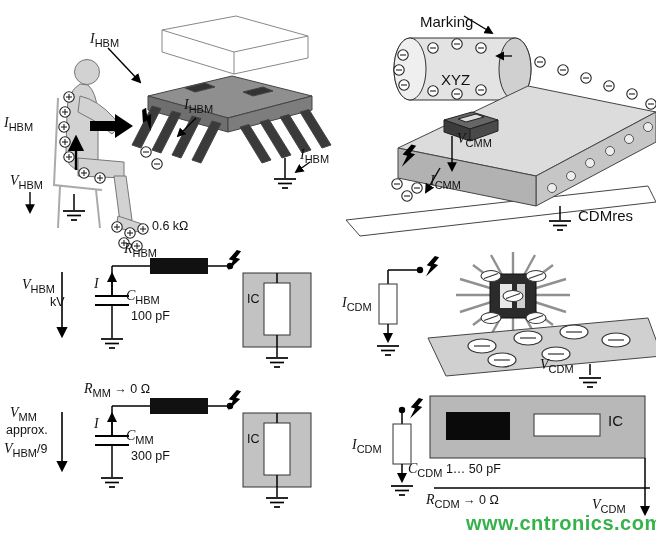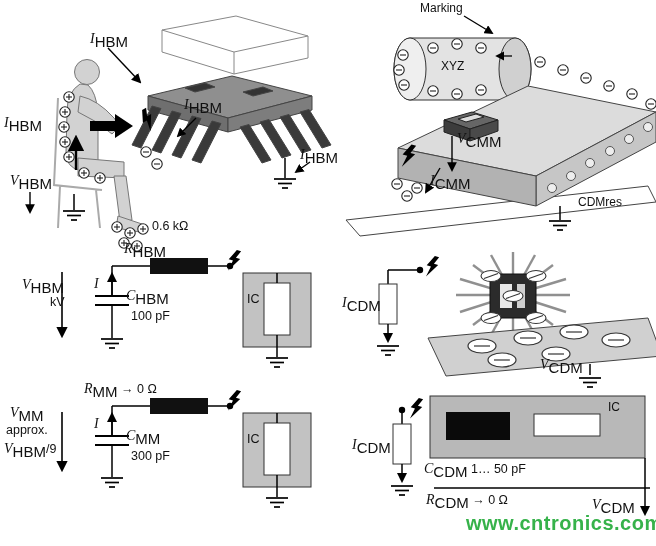--- a/index.html
+++ b/index.html
@@ -1,22 +1,22 @@
 <!DOCTYPE html>
 <html><head>
 <meta charset="utf-8">
 <style>
   html,body{margin:0;padding:0;background:#fff;}
   #stage{position:relative;width:656px;height:546px;background:#fff;overflow:hidden;
          font-family:"Liberation Sans",sans-serif;color:#111;}
   #stage svg{position:absolute;left:0;top:0;}
   .lbl{position:absolute;font-size:12.5px;line-height:1.05;white-space:nowrap;color:#111;}
   .lbl .v{font-style:italic;font-family:"Liberation Serif",serif;font-size:14px;}
-  .lbl sub{font-size:15px;}
-  .big{font-size:12px;}
+  .lbl sub{font-size:11px;}
+  .big{font-size:15px;margin-top:12px;}
   .watermark{position:absolute;left:466px;top:512px;font-size:20px;font-weight:bold;
              color:#36b24a;letter-spacing:.5px;}
 </style>
 </head>
 <body>
 
 <div id="stage">
 
 <svg width="656" height="546" viewBox="0 0 656 546">
   <defs>
@@ -293,19 +293,19 @@
 <div class="lbl" style="left:10px;top:406px"><span class="v">V</span><sub>MM</sub></div>
 <div class="lbl" style="left:6px;top:424px"><span>approx.</span></div>
 <div class="lbl" style="left:4px;top:442px"><span class="v">V</span><sub>HBM</sub><span>/9</span></div>
 <div class="lbl" style="left:94px;top:417px"><span class="v">I</span></div>
 <div class="lbl" style="left:126px;top:429px"><span class="v">C</span><sub>MM</sub></div>
 <div class="lbl" style="left:131px;top:450px"><span>300 pF</span></div>
 <div class="lbl" style="left:247px;top:433px"><span>IC</span></div>
 
 <div class="lbl" style="left:352px;top:438px"><span class="v">I</span><sub>CDM</sub></div>
 <div class="lbl big" style="left:608px;top:401px"><span>IC</span></div>
-<div class="lbl" style="left:424px;top:462px"><span class="v">C</span><sub>CDM</sub><span> 1… 50 pF</span></div>
+<div class="lbl" style="left:408px;top:462px"><span class="v">C</span><sub>CDM</sub><span> 1… 50 pF</span></div>
 <div class="lbl" style="left:426px;top:493px"><span class="v">R</span><sub>CDM</sub><span> → 0 Ω</span></div>
 <div class="lbl" style="left:592px;top:498px"><span class="v">V</span><sub>CDM</sub></div>
 
 <div class="watermark">www.cntronics.com</div>
 
 </div>
 
 </body></html>

